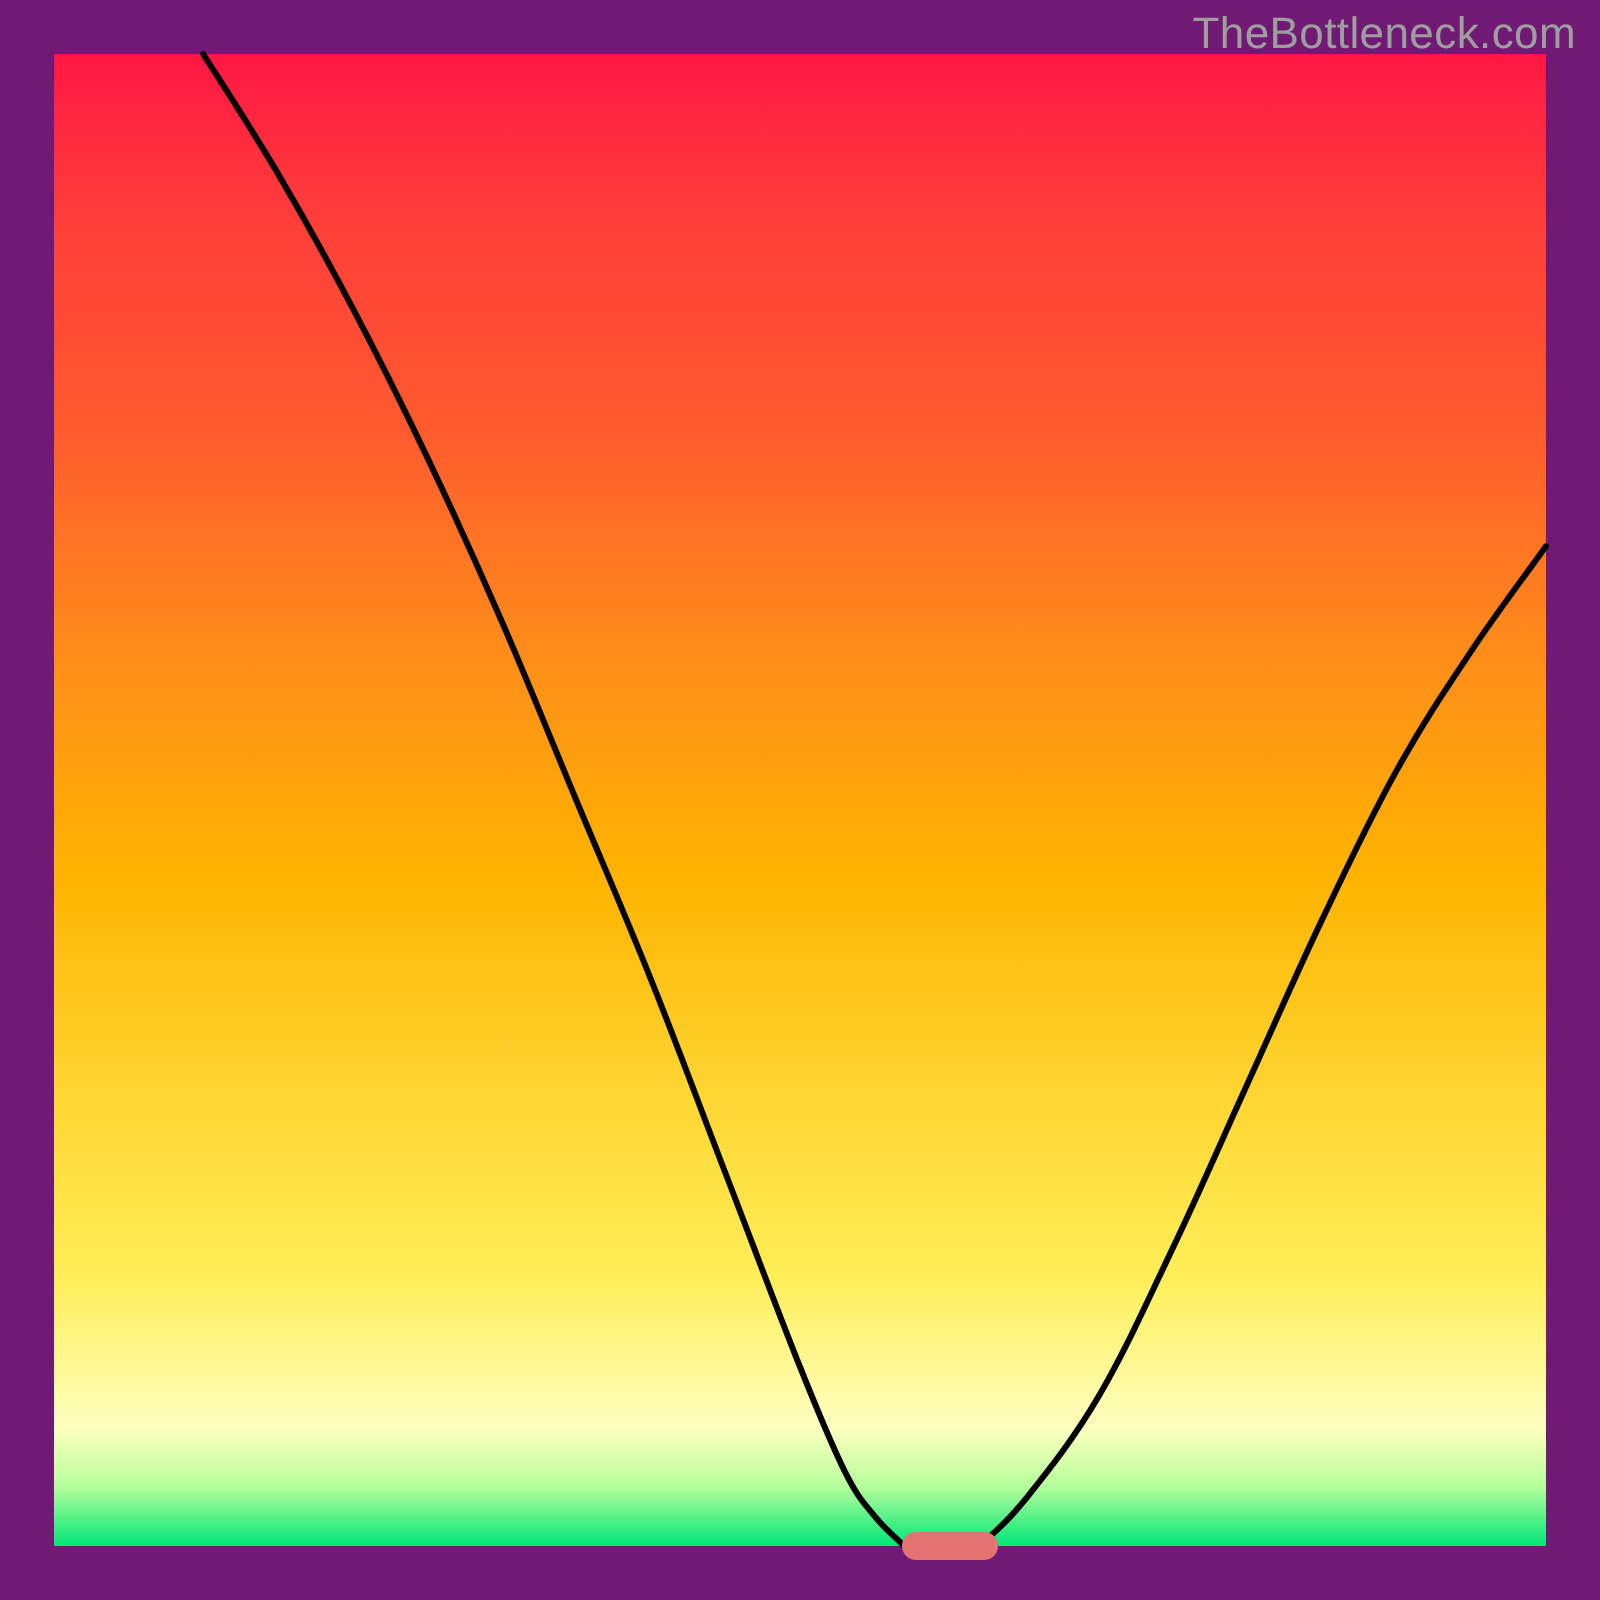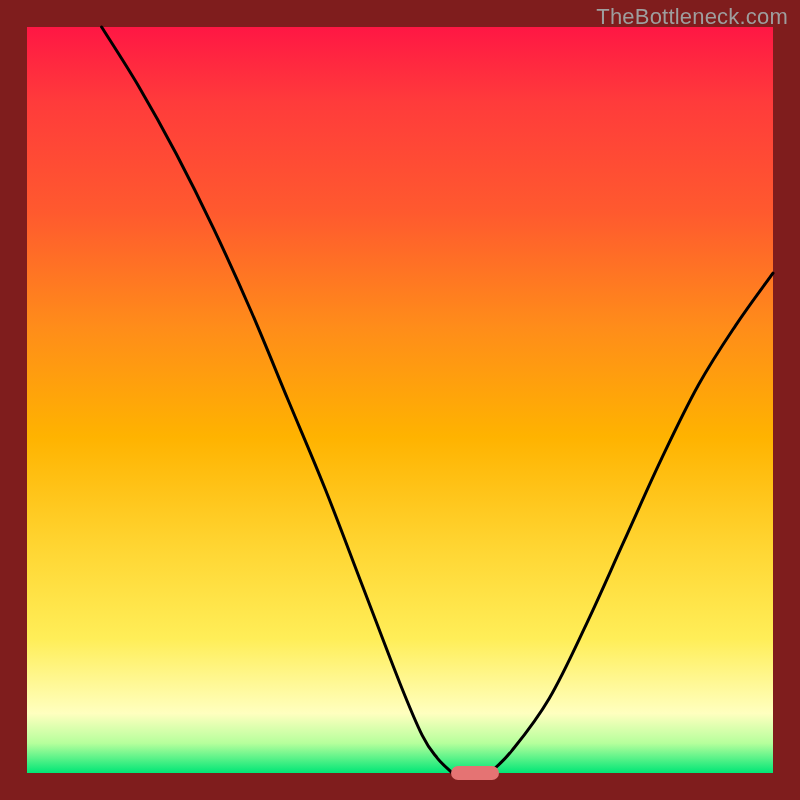--- a/index.html
+++ b/index.html
@@ -8,21 +8,21 @@
     width: 800px;
     height: 800px;
     background: #000;
     overflow: hidden;
     font-family: Arial, Helvetica, sans-serif;
   }
   .chart-wrap {
     position: relative;
     width: 800px;
     height: 800px;
-    background: #7f1d1d;
+    background: #701a75;
   }
   .plot-area {
     position: absolute;
     left: 27px;
     top: 27px;
     width: 746px;
     height: 746px;
     
     background: linear-gradient(
       to bottom,

